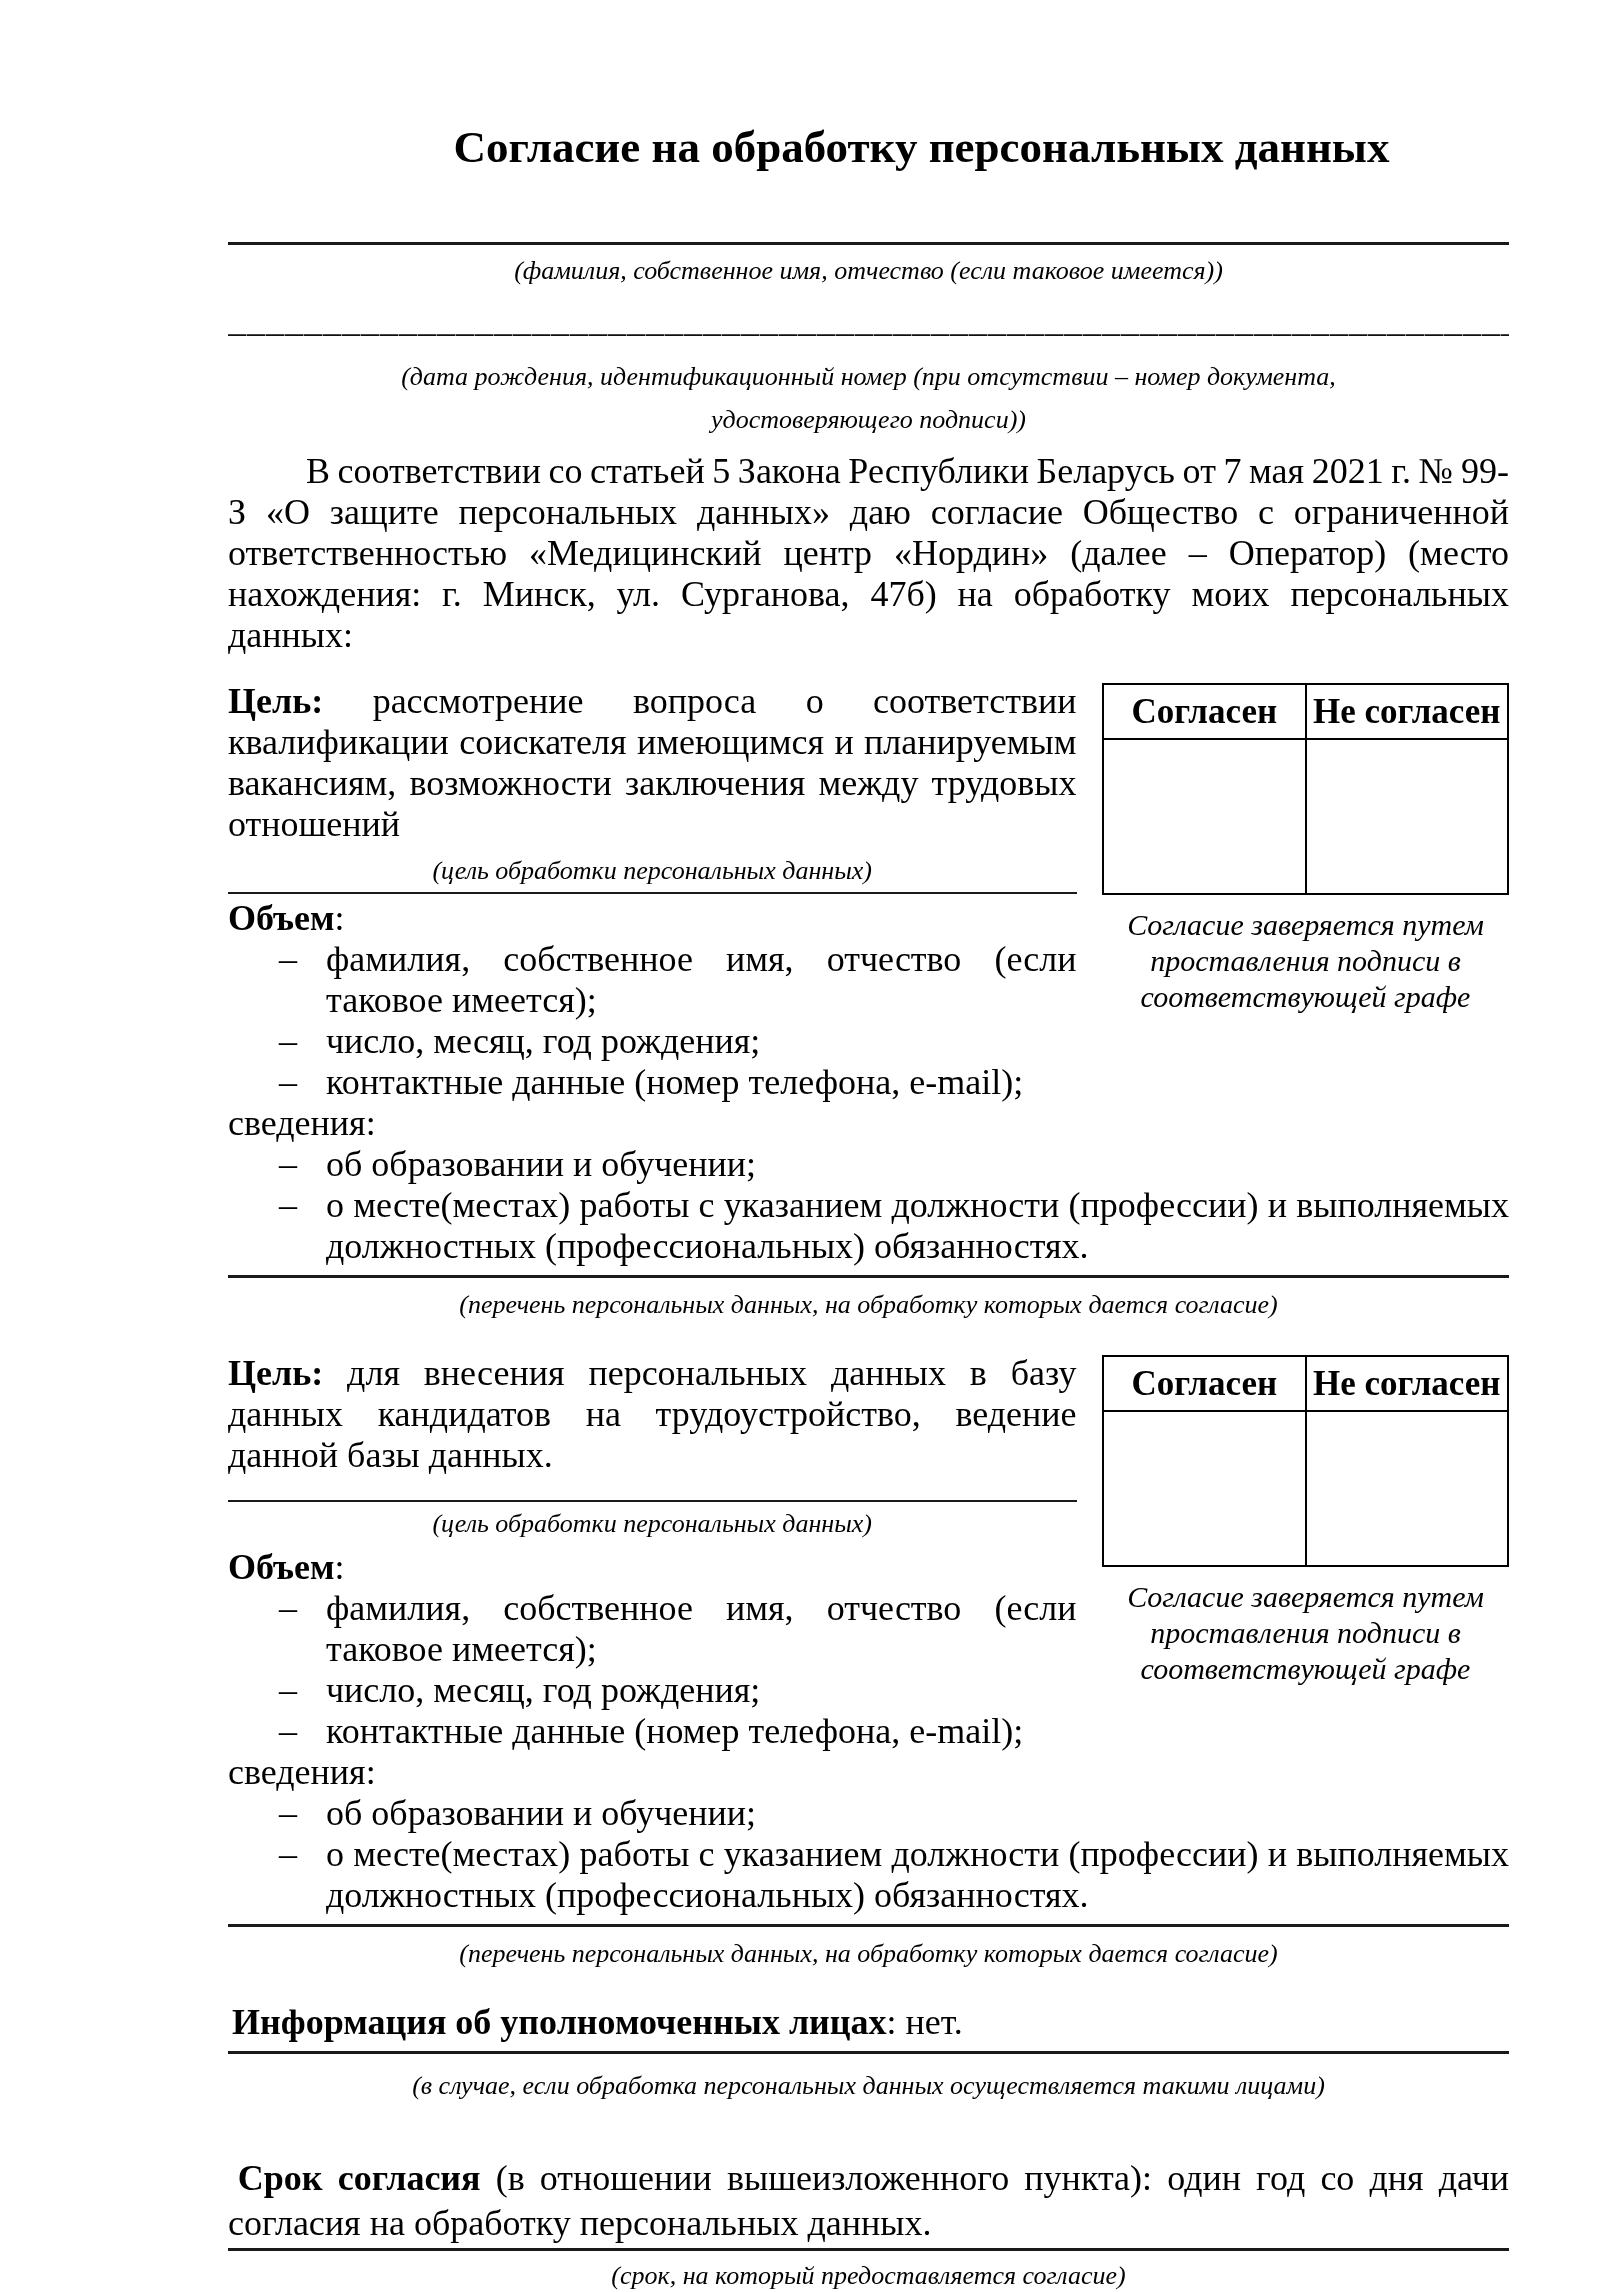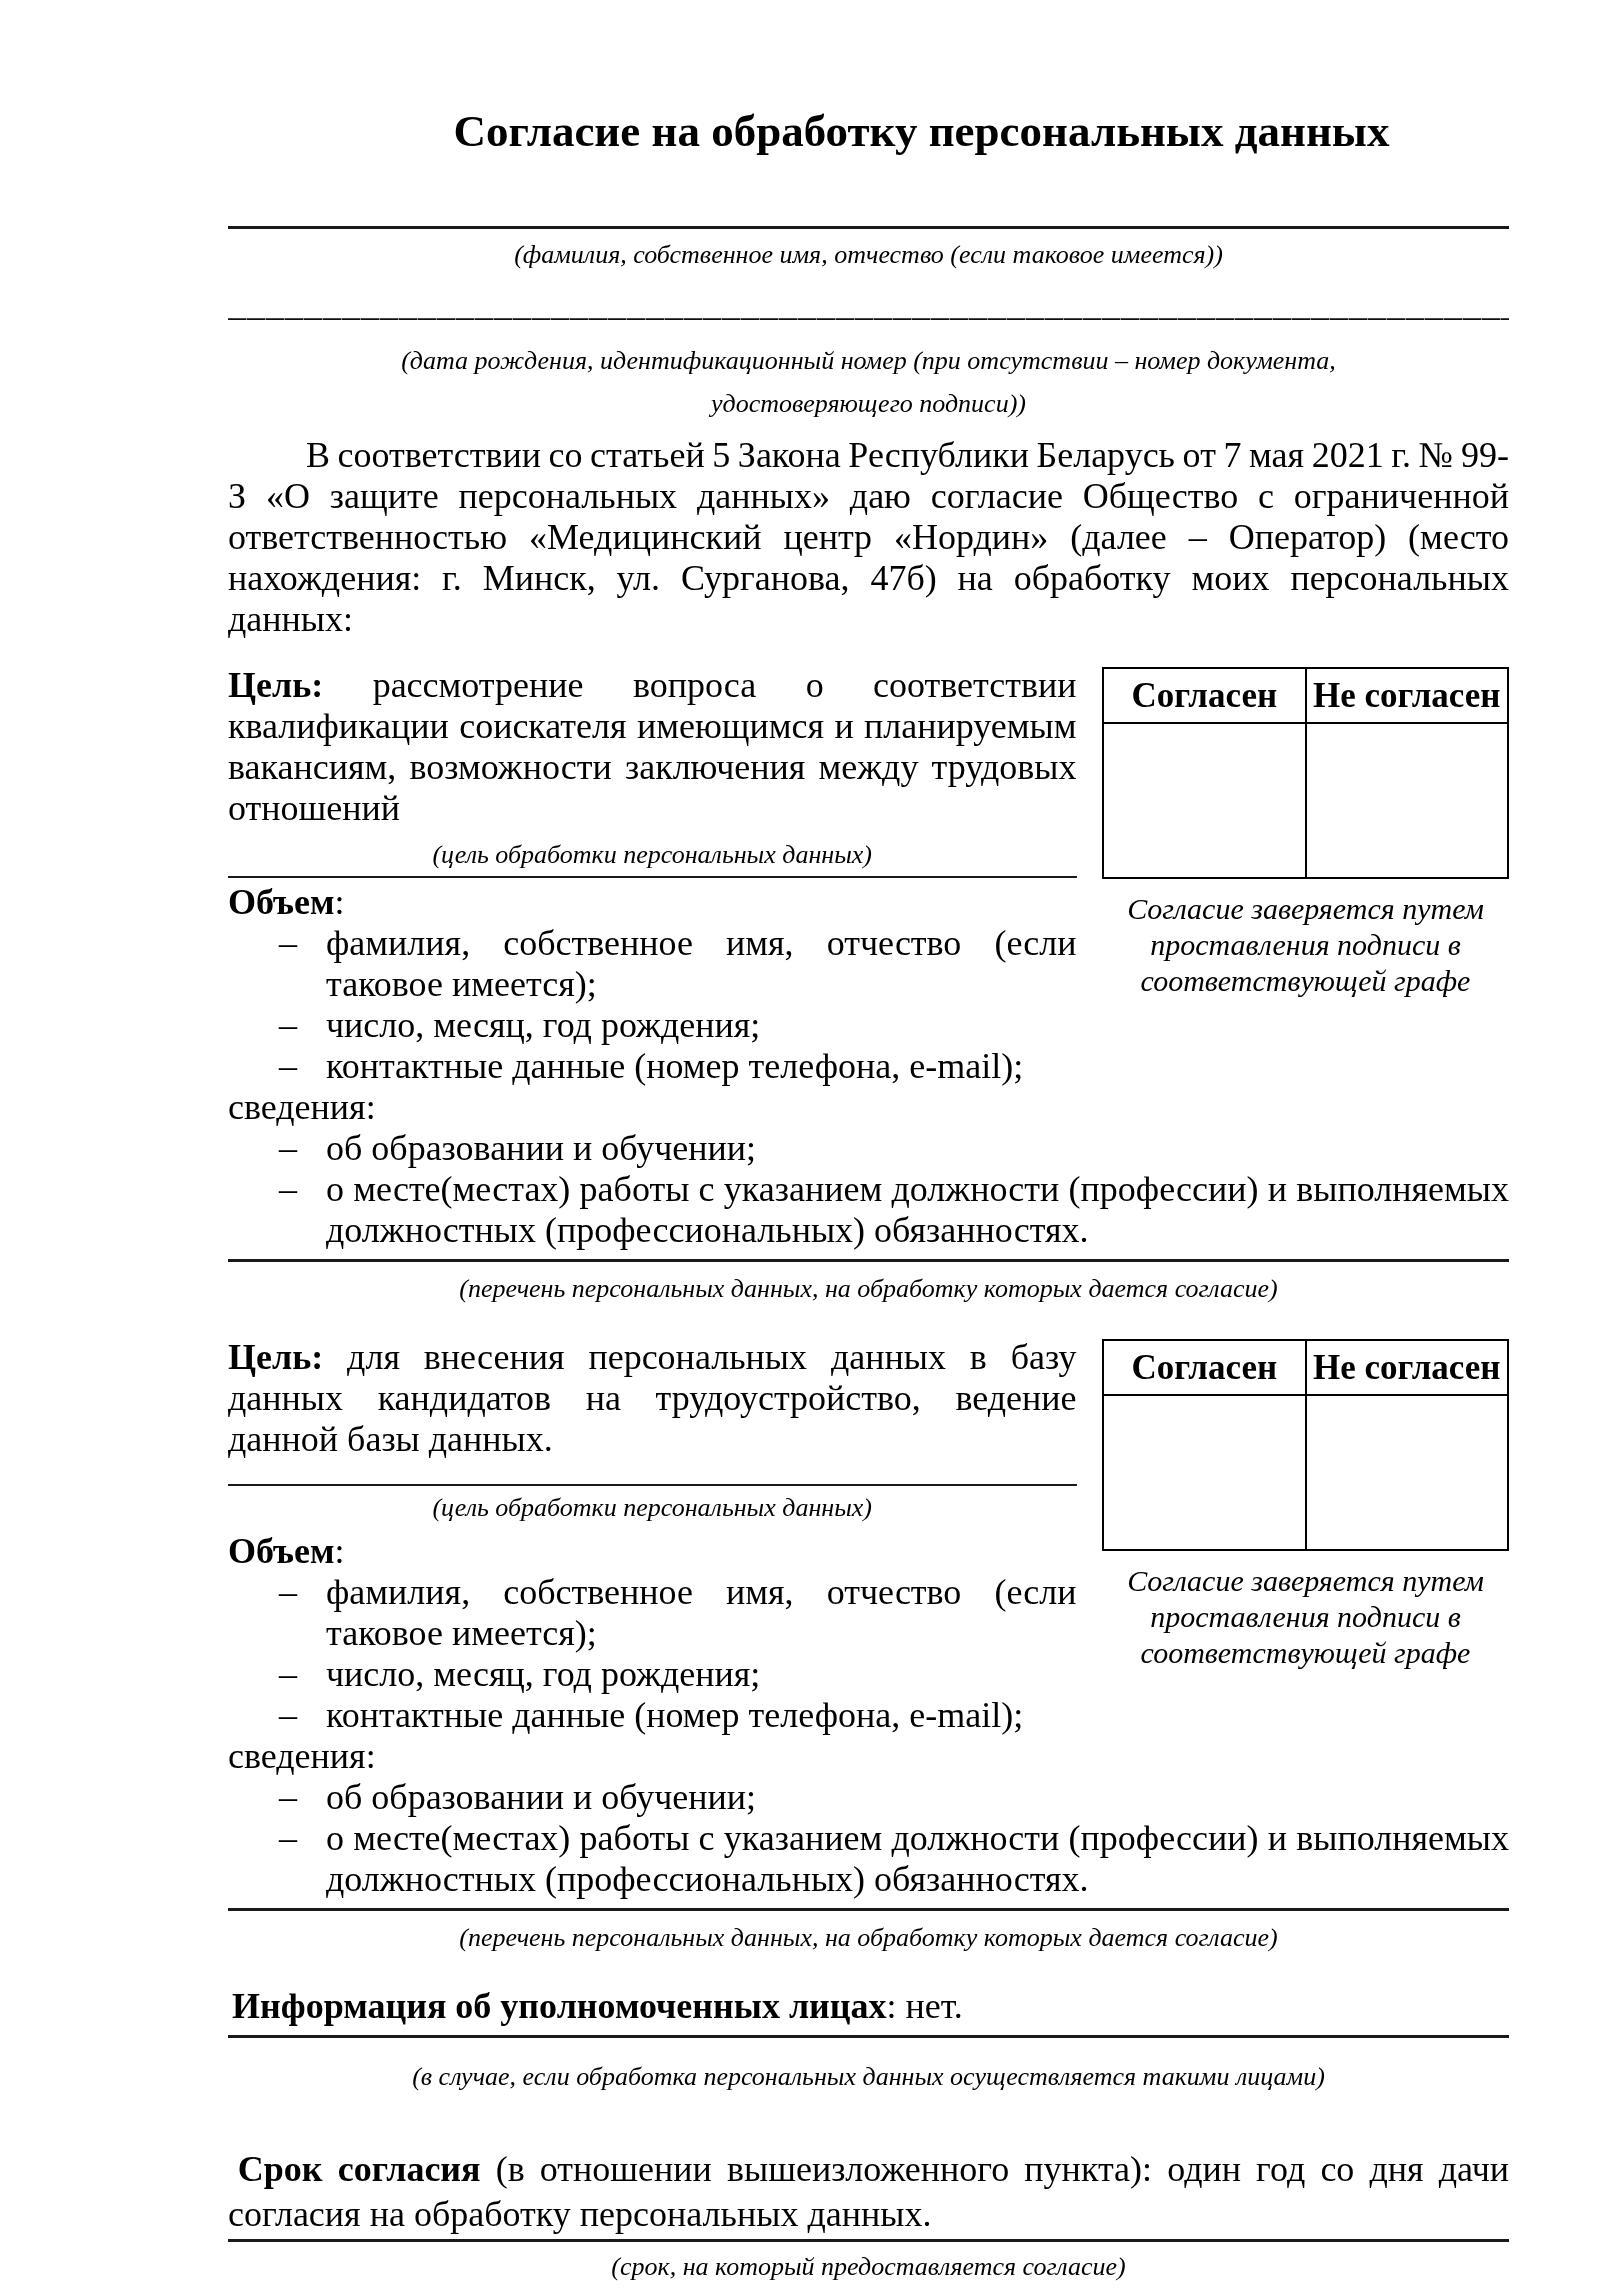--- a/index.html
+++ b/index.html
@@ -7,21 +7,21 @@
     width: 1621px; height: 2293px;
     background: #ffffff; color: #000000;
     font-family: "Liberation Serif", "DejaVu Serif", serif;
     font-size: 36px; line-height: 41px;
     box-sizing: border-box;
     padding: 106px 112px 0 228px;
     overflow: hidden;
   }
   .title {
     font-size: 45px; line-height: 51px; font-weight: bold;
-    text-align: center; padding-left: 106px; margin: 0;
+    text-align: center; padding-left: 106px; margin: 16px;
   }
   .caption {
     font-style: italic; font-size: 26px; line-height: 43px;
     text-align: center;
   }
   .fill-rule { height: 0; border-bottom: 3.9px solid #1a1a1a; margin-top: 69px; }
   .name-caption { margin-top: 3.9px; }
   .underscore-line {
     margin-top: 5.9px; white-space: nowrap; overflow: hidden;
     line-height: 43px; letter-spacing: 1px; color: #111;
@@ -54,21 +54,21 @@
   .vol-list li { position: relative; padding-left: 98px; text-align: justify; }
   .vol-list li::before { content: "\2013"; position: absolute; left: 51px; }
   .vol-list li.wide { clear: right; }
   .svedeniya { margin: 0; }
   .list-rule { clear: right; height: 0; border-bottom: 3.9px solid #1a1a1a; margin-top: 7.8px; }
   .list-caption { margin-top: 7.8px; line-height: 39px; }
 
   .authorized { margin-top: 29px; }
   .authorized p { margin: 4px; }
   .auth-rule { height: 0; border-bottom: 3.9px solid #1a1a1a; margin-top: 7.8px; }
-  .auth-caption { margin-top: 19px; line-height: 39px; }
+  .auth-caption { margin-top: 12px; line-height: 39px; }
 
   .term { margin-top: 51px; }
   .term p { margin: 0; text-align: justify; line-height: 45px; text-indent: 9.8px; }
   .term-rule { height: 0; border-bottom: 3.9px solid #1a1a1a; margin-top: 2px; }
   .term-caption { margin-top: 5px; line-height: 39px; }
 
   b { font-weight: bold; }
 </style>
 </head>
 <body>

